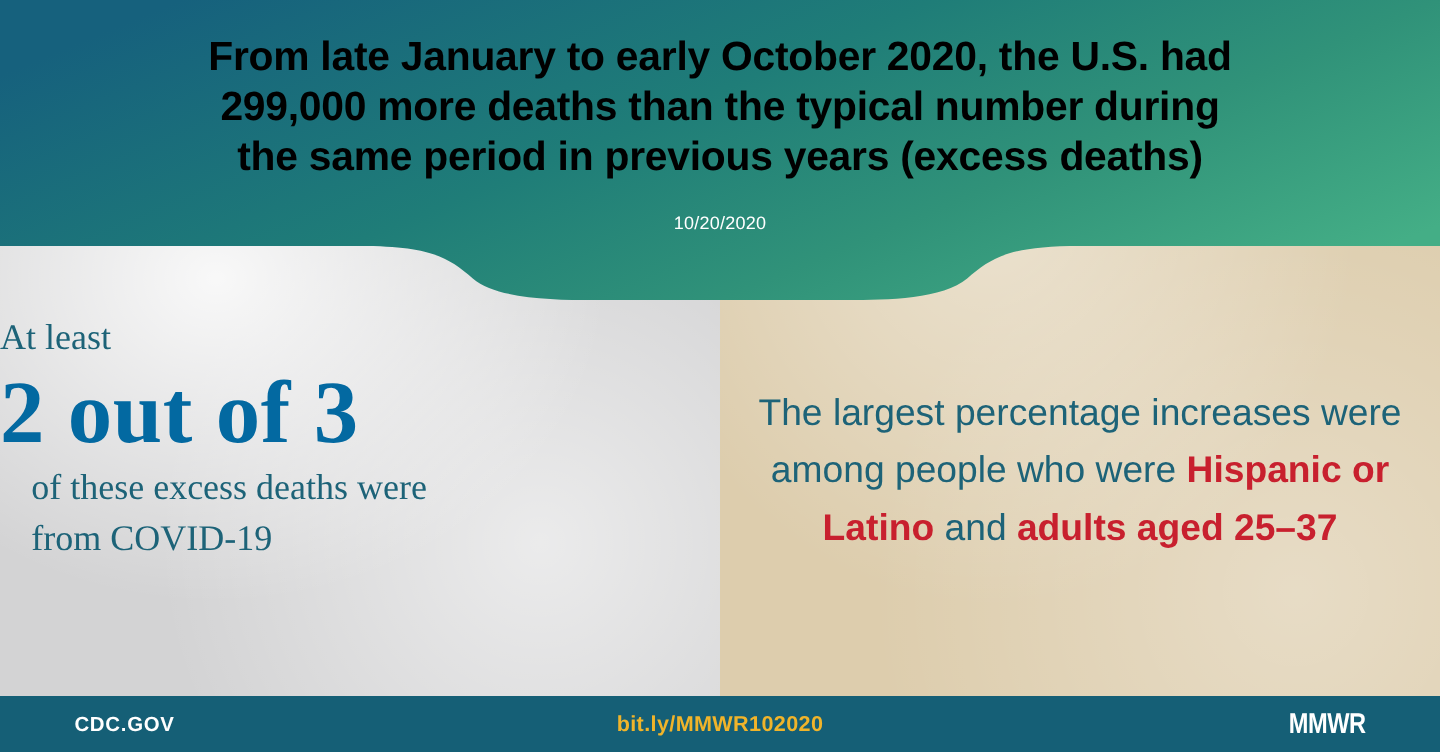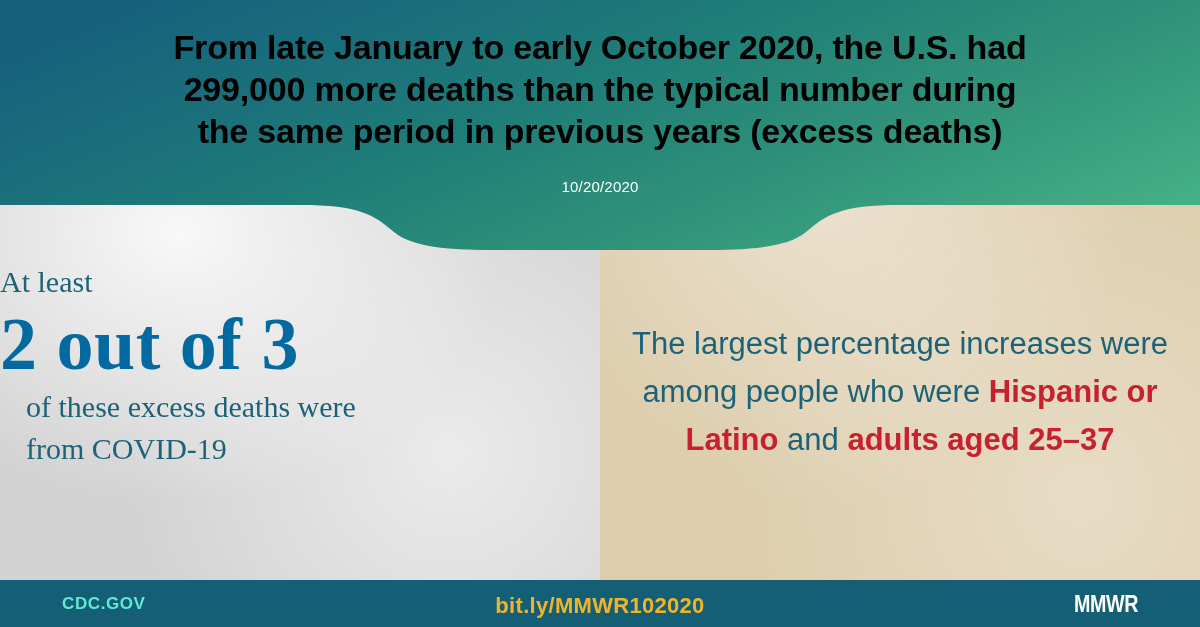--- a/index.html
+++ b/index.html
@@ -153,39 +153,39 @@
     top: 580px;
     width: 1200px;
     height: 47px;
     background: #155f76;
   }
   .footer-cdc {
     position: absolute;
     left: 62px;
     top: 50%;
     transform: translateY(-50%);
-    color: #5eead4;
+    color: #ffffff;
     font-family: "Liberation Sans Narrow", "Liberation Sans", sans-serif;
     font-stretch: condensed;
     font-weight: bold;
     font-size: 17px;
     letter-spacing: 0.6px;
     white-space: nowrap;
   }
   .footer-link {
     position: absolute;
     left: 50%;
     transform: translateX(-50%);
     top: 50%;
     margin-top: -11px;
     color: #f0b42a;
     font-family: "Liberation Sans Narrow", "Liberation Sans", sans-serif;
     font-stretch: condensed;
     font-weight: bold;
-    font-size: 22px;
+    font-size: 18px;
     letter-spacing: 0.3px;
     text-decoration: none;
     white-space: nowrap;
   }
   .footer-mmwr {
     position: absolute;
     right: 62px;
     top: 50%;
     transform: translateY(-50%) scaleX(0.82);
     transform-origin: right center;

